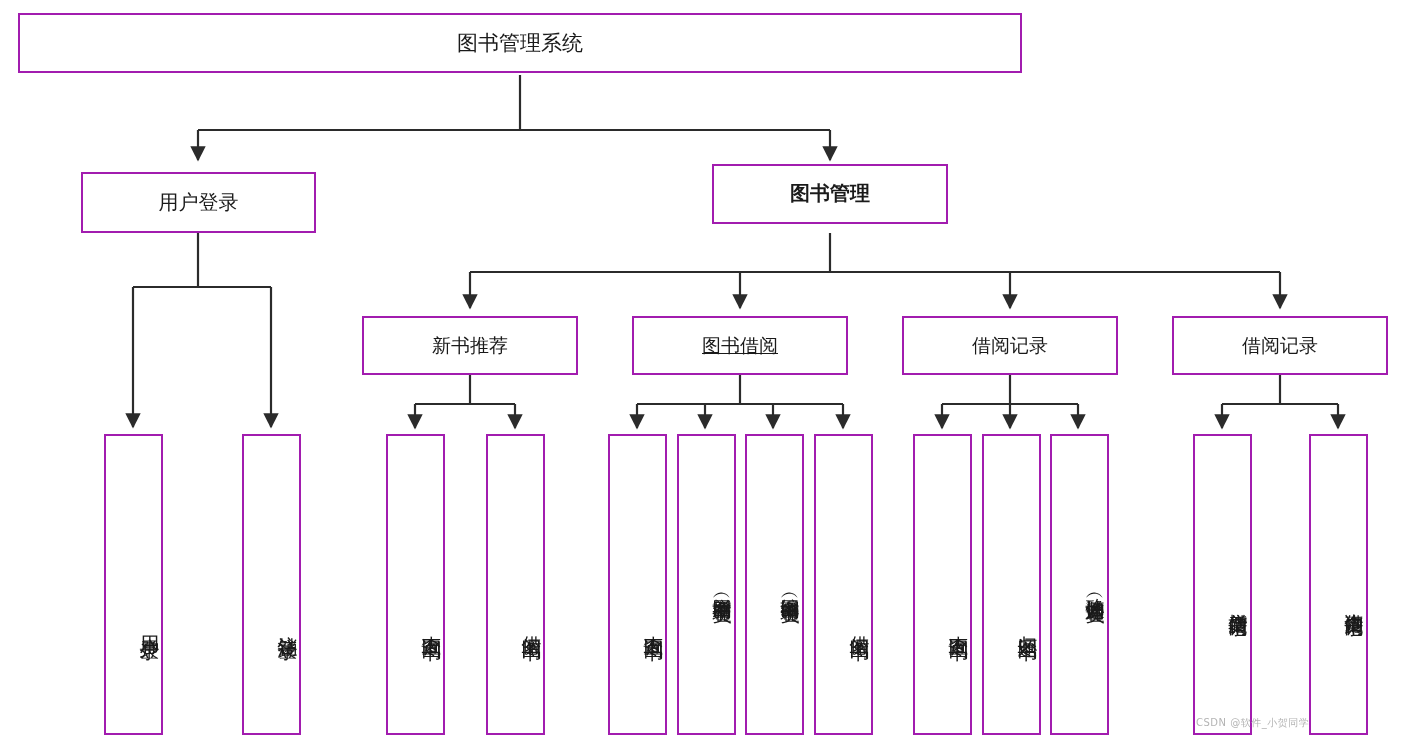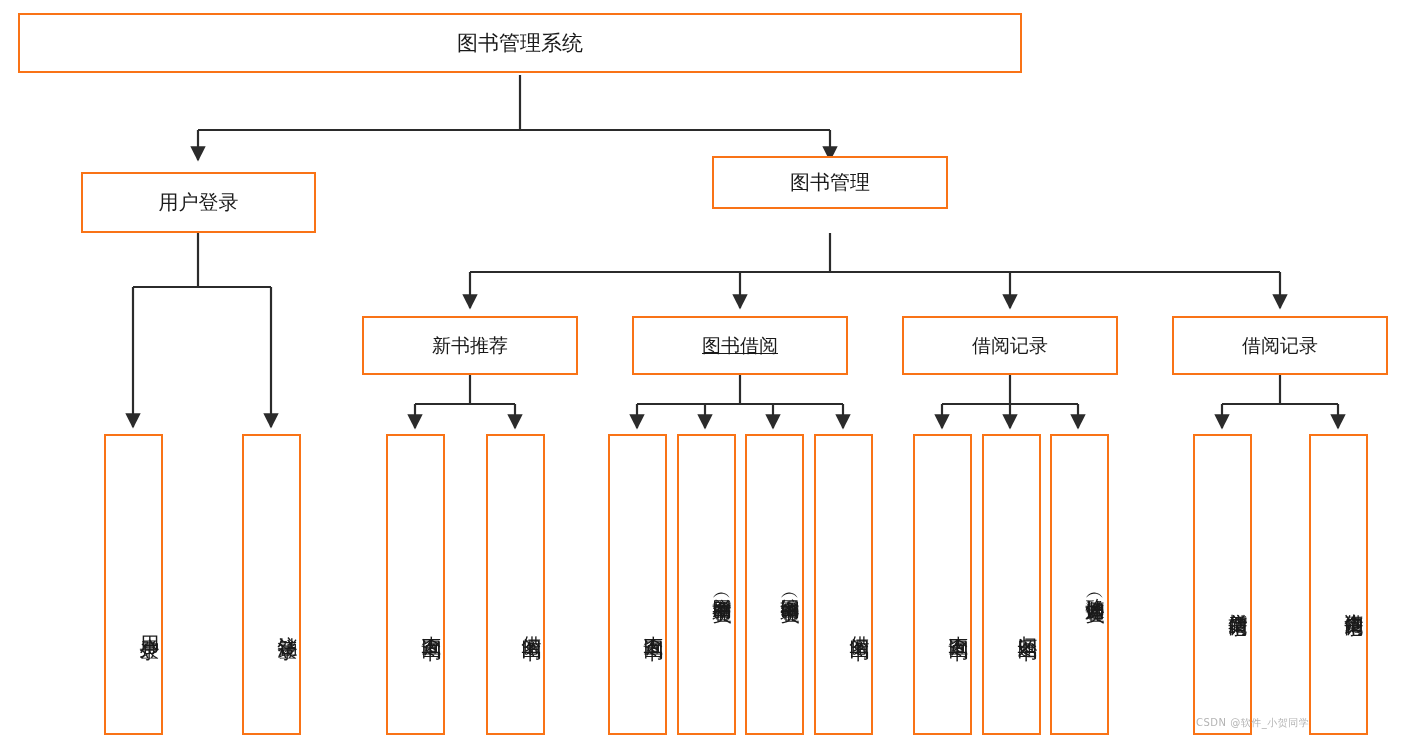--- a/index.html
+++ b/index.html
@@ -22,21 +22,21 @@
     position: absolute;
     left: 0;
     top: 0;
     width: 1405px;
     height: 747px;
     pointer-events: none;
   }
   .node {
     position: absolute;
     box-sizing: border-box;
-    border: 2px solid #f97316;
+    border: 2px solid #a21caf;
     background: #ffffff;
     display: flex;
     align-items: center;
     justify-content: center;
     color: #1a1a1a;
     line-height: 1.18;
   }
   .node.root {
     font-size: 21px;
     border-width: 2px;
@@ -120,21 +120,21 @@
       <path d="M 1280 375 L 1280 404"></path>
       <path d="M 1222 404 L 1338 404"></path>
       <path d="M 1222 404 L 1222 428" marker-end="url(#arrow)"></path>
       <path d="M 1338 404 L 1338 428" marker-end="url(#arrow)"></path>
     </g>
   </svg>
 
   <div class="node root" style="left:18px; top:13px; width:1004px; height:60px;">图书管理系统</div>
 
   <div class="node lvl2" style="left:81px; top:172px; width:235px; height:61px;">用户登录</div>
-  <div class="node lvl2" style="left:712px; top:156px; width:236px; height:53px;">图书管理</div>
+  <div class="node lvl2" style="left:712px; top:164px; width:236px; height:60px;font-weight:bold;">图书管理</div>
 
   <div class="node lvl3" style="left:362px; top:316px; width:216px; height:59px;">新书推荐</div>
   <div class="node lvl3" style="left:632px; top:316px; width:216px; height:59px;text-decoration:underline;">图书借阅</div>
   <div class="node lvl3" style="left:902px; top:316px; width:216px; height:59px;">借阅记录</div>
   <div class="node lvl3" style="left:1172px; top:316px; width:216px; height:59px;">借阅记录</div>
 
   <div class="node leaf" style="left:104px; top:434px; width:59px; height:301px; padding-top:78px;">用户登录</div>
   <div class="node leaf" style="left:242px; top:434px; width:59px; height:301px; padding-top:78px;">注销登录</div>
 
   <div class="node leaf" style="left:386px; top:434px; width:59px; height:301px; padding-top:78px;">查询图书</div>

